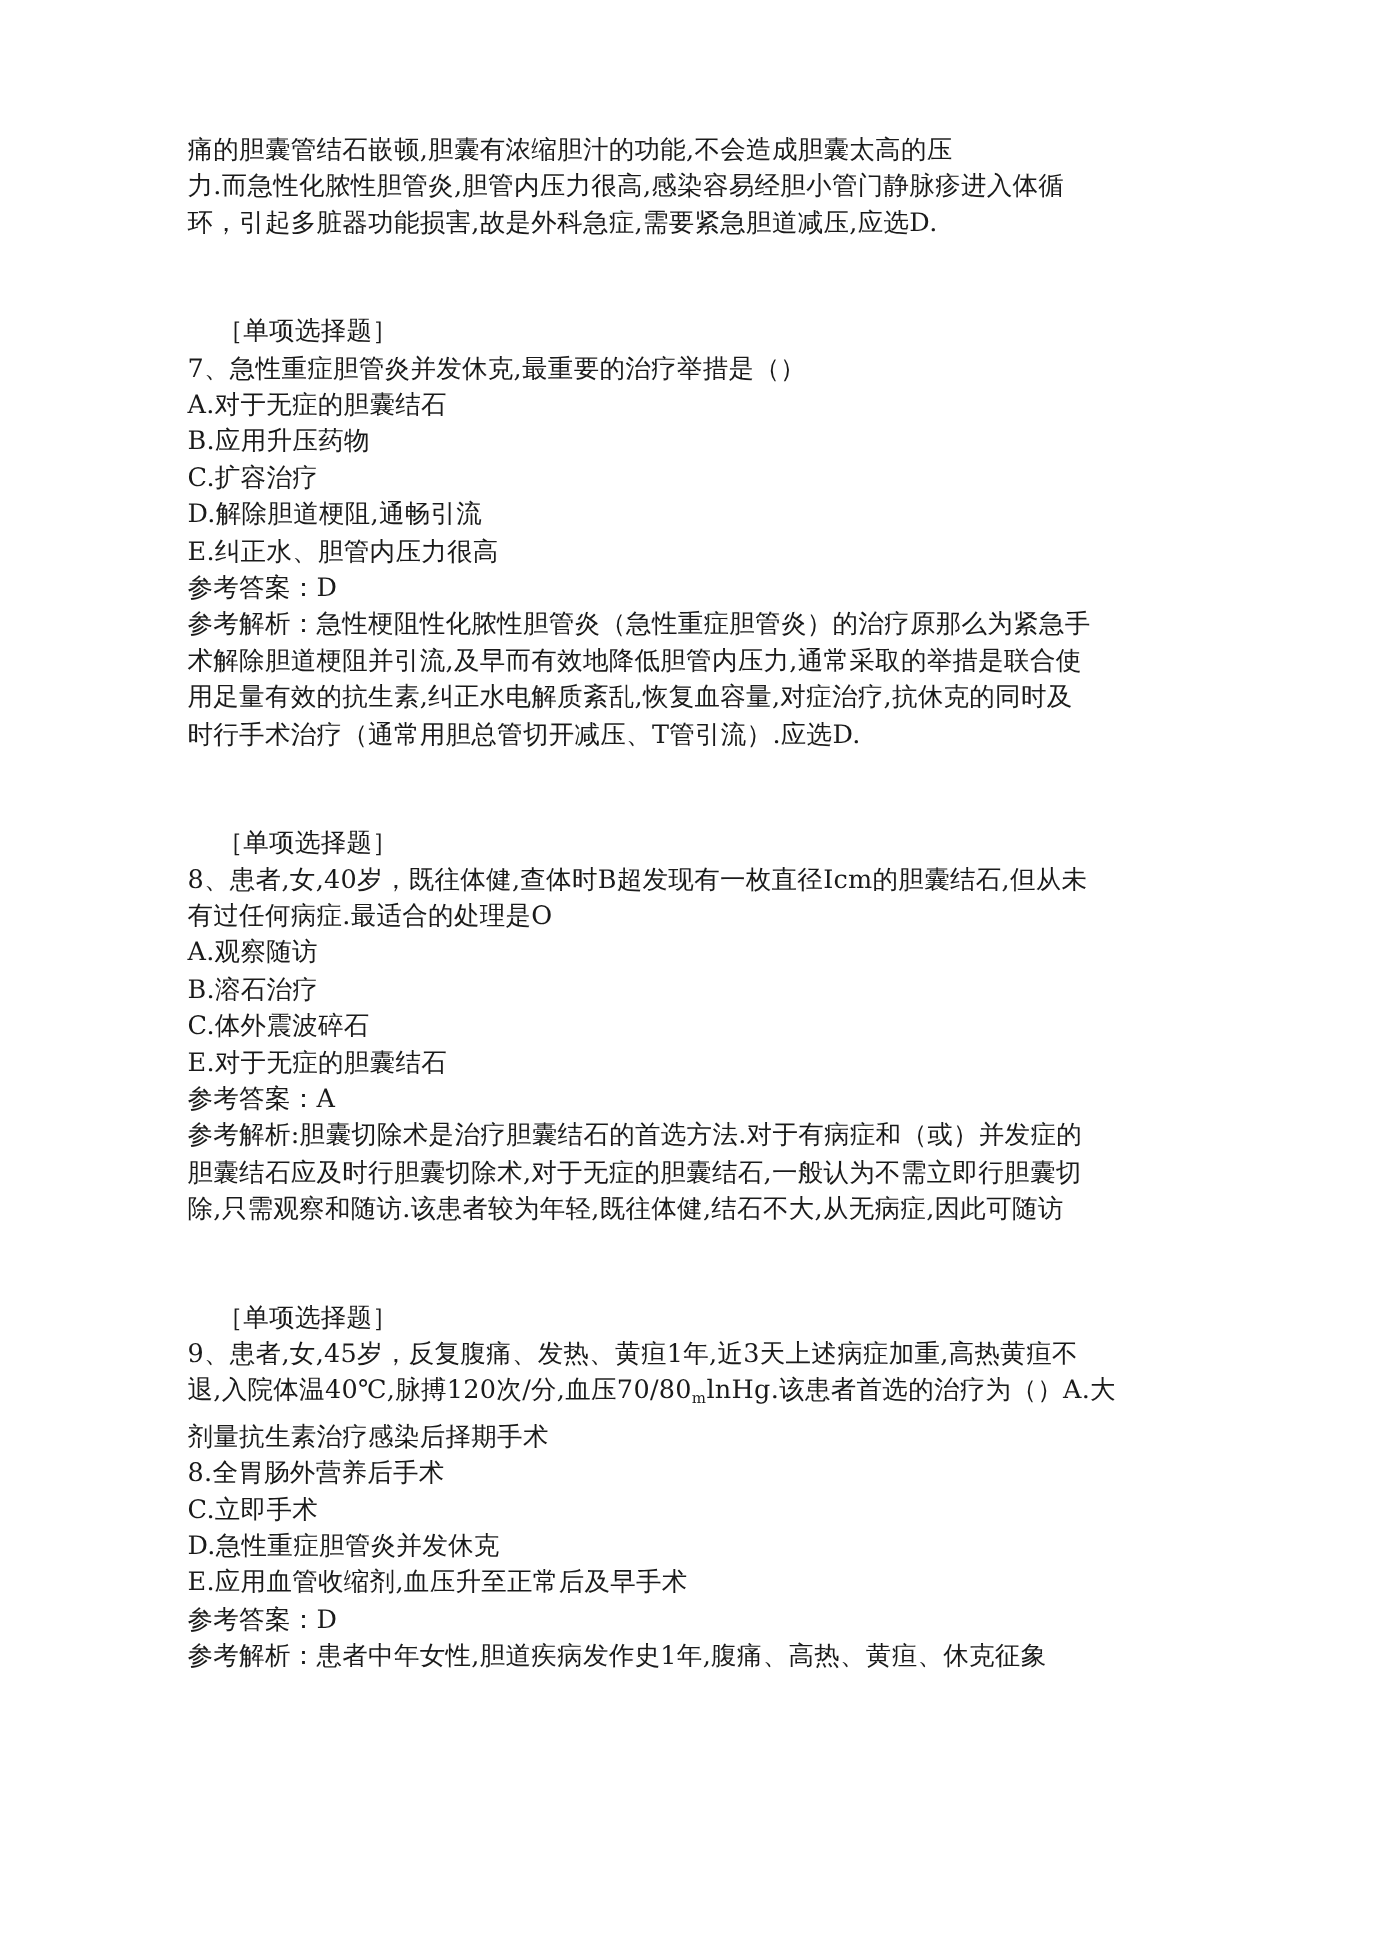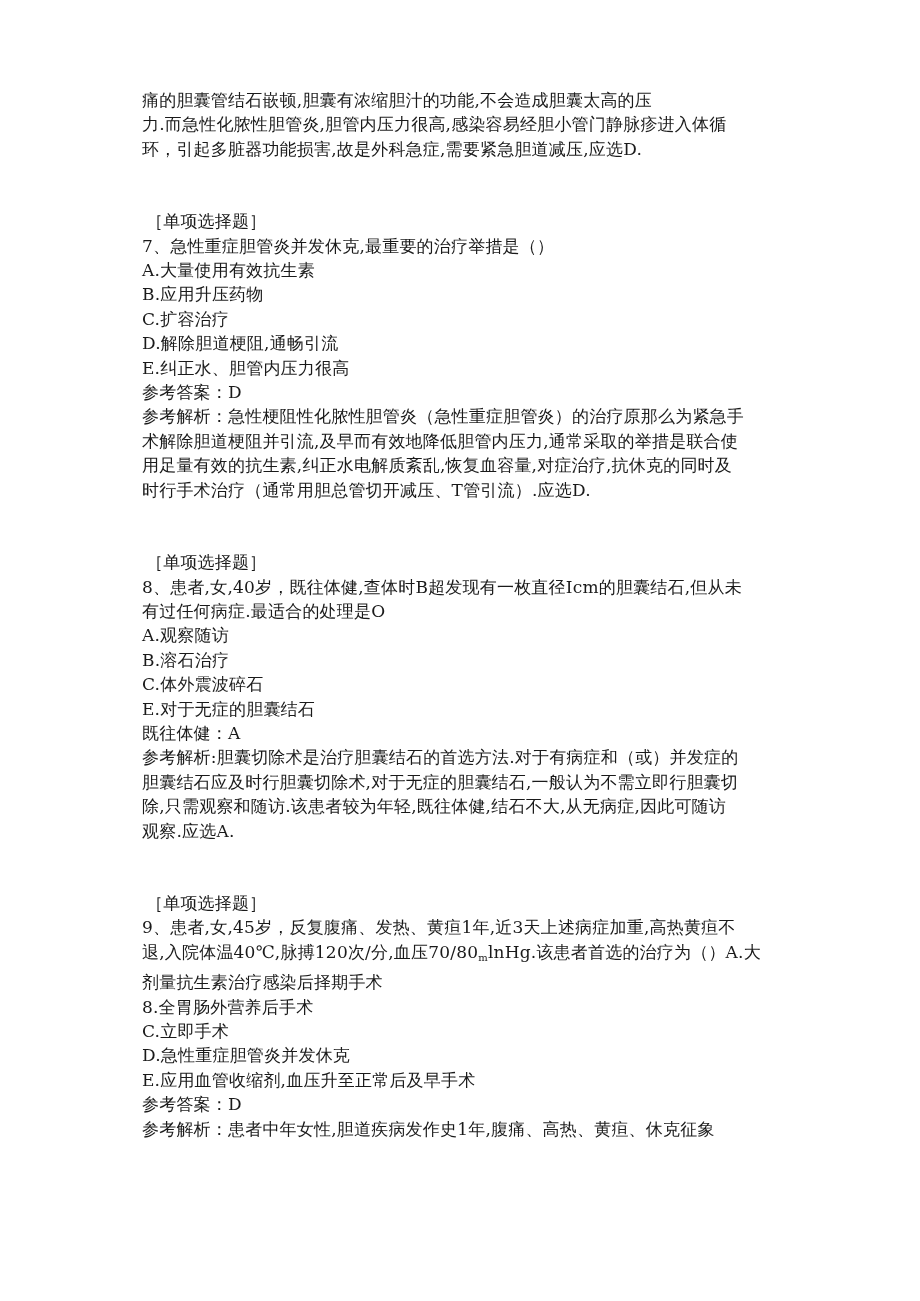--- a/index.html
+++ b/index.html
@@ -1,63 +1,62 @@
 <!DOCTYPE html>
 <html><head>
 <meta charset="utf-8">
 <style>
   html, body { margin: 0; padding: 0; background: #ffffff; }
   body { width: 920px; height: 1301px; position: relative; overflow: hidden;
          font-family: "DejaVu Serif", "Liberation Serif", serif; color: #1a1a1a; }
-  .page { position: absolute; left: 142px; top: 88px; width: 660px; }
+  .page { position: absolute; left: 125px; top: 88px; width: 660px; }
   .line { font-size: 17px; line-height: 24.4px; white-space: nowrap; letter-spacing: 0.2px; }
   .block { margin: 0; }
   .gap-top { margin-top: 48px; }
-  .tag { padding-left: 4px; }
+  .tag { padding-left: 4px; margin-left: 16px; }
   .sub { font-size: 10px; vertical-align: -3px; }
 </style>
 </head>
 <body>
 
 <div class="page">
 
   <div class="block">
     <div class="line">痛的胆囊管结石嵌顿,胆囊有浓缩胆汁的功能,不会造成胆囊太高的压</div>
     <div class="line">力.而急性化脓性胆管炎,胆管内压力很高,感染容易经胆小管门静脉疹进入体循</div>
     <div class="line">环，引起多脏器功能损害,故是外科急症,需要紧急胆道减压,应选D.</div>
   </div>
 
   <div class="block gap-top">
     <div class="line tag">［单项选择题］</div>
     <div class="line">7、急性重症胆管炎并发休克,最重要的治疗举措是（）</div>
-    <div class="line">A.大量使用有效抗生素</div>
+    <div class="line">A.对于无症的胆囊结石</div>
     <div class="line">B.应用升压药物</div>
     <div class="line">C.扩容治疗</div>
     <div class="line">D.解除胆道梗阻,通畅引流</div>
     <div class="line">E.纠正水、胆管内压力很高</div>
     <div class="line">参考答案：D</div>
     <div class="line">参考解析：急性梗阻性化脓性胆管炎（急性重症胆管炎）的治疗原那么为紧急手</div>
     <div class="line">术解除胆道梗阻并引流,及早而有效地降低胆管内压力,通常采取的举措是联合使</div>
     <div class="line">用足量有效的抗生素,纠正水电解质紊乱,恢复血容量,对症治疗,抗休克的同时及</div>
     <div class="line">时行手术治疗（通常用胆总管切开减压、T管引流）.应选D.</div>
   </div>
 
   <div class="block gap-top">
     <div class="line tag">［单项选择题］</div>
     <div class="line">8、患者,女,40岁，既往体健,查体时B超发现有一枚直径Icm的胆囊结石,但从未</div>
     <div class="line">有过任何病症.最适合的处理是O</div>
     <div class="line">A.观察随访</div>
     <div class="line">B.溶石治疗</div>
     <div class="line">C.体外震波碎石</div>
     <div class="line">E.对于无症的胆囊结石</div>
-    <div class="line">既往体健：A</div>
+    <div class="line">参考答案：A</div>
     <div class="line">参考解析:胆囊切除术是治疗胆囊结石的首选方法.对于有病症和（或）并发症的</div>
     <div class="line">胆囊结石应及时行胆囊切除术,对于无症的胆囊结石,一般认为不需立即行胆囊切</div>
     <div class="line">除,只需观察和随访.该患者较为年轻,既往体健,结石不大,从无病症,因此可随访</div>
-    <div class="line">观察.应选A.</div>
   </div>
 
   <div class="block gap-top">
     <div class="line tag">［单项选择题］</div>
     <div class="line">9、患者,女,45岁，反复腹痛、发热、黄疸1年,近3天上述病症加重,高热黄疸不</div>
     <div class="line"><span>退,入院体温40℃,脉搏120次/分,血压70/80</span><span class="sub">m</span><span>lnHg.该患者首选的治疗为（）A.大</span></div>
     <div class="line">剂量抗生素治疗感染后择期手术</div>
     <div class="line">8.全胃肠外营养后手术</div>
     <div class="line">C.立即手术</div>
     <div class="line">D.急性重症胆管炎并发休克</div>

